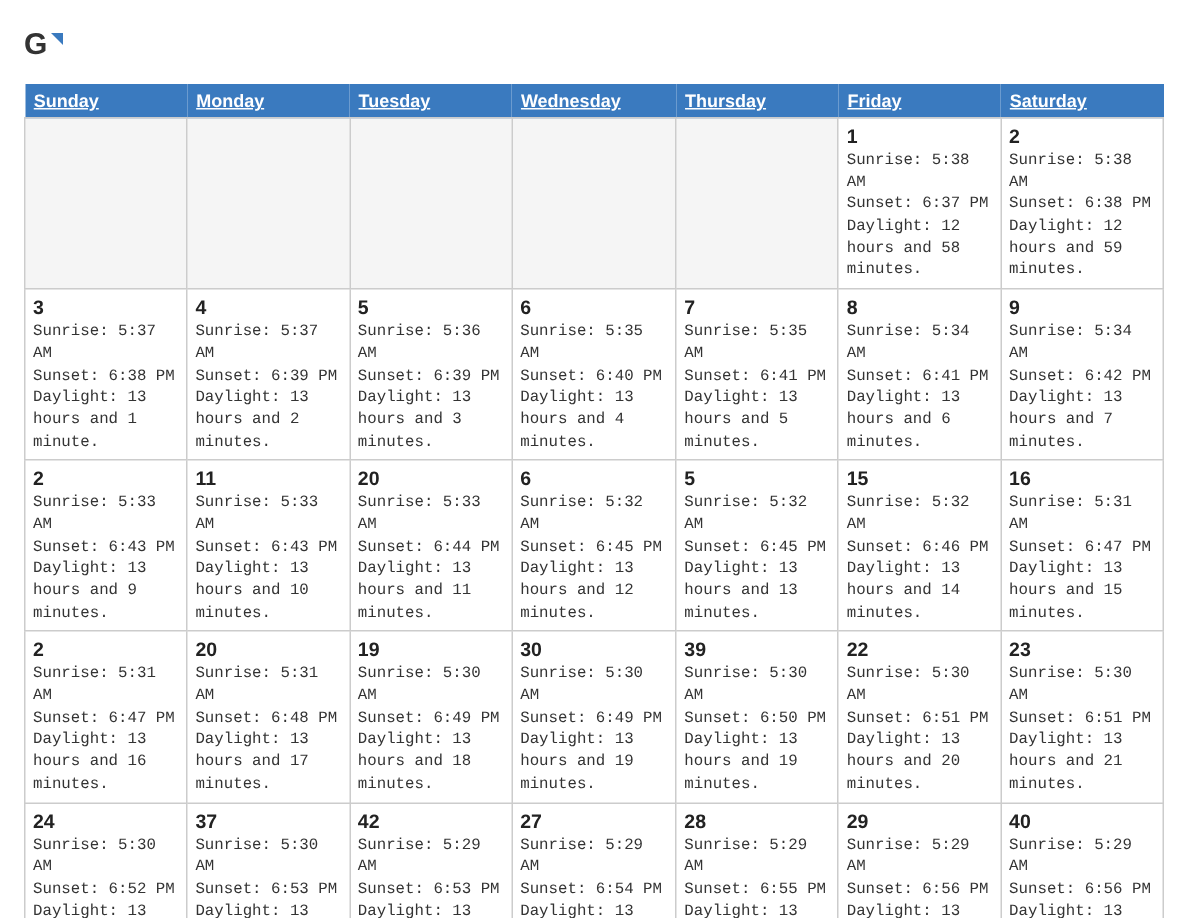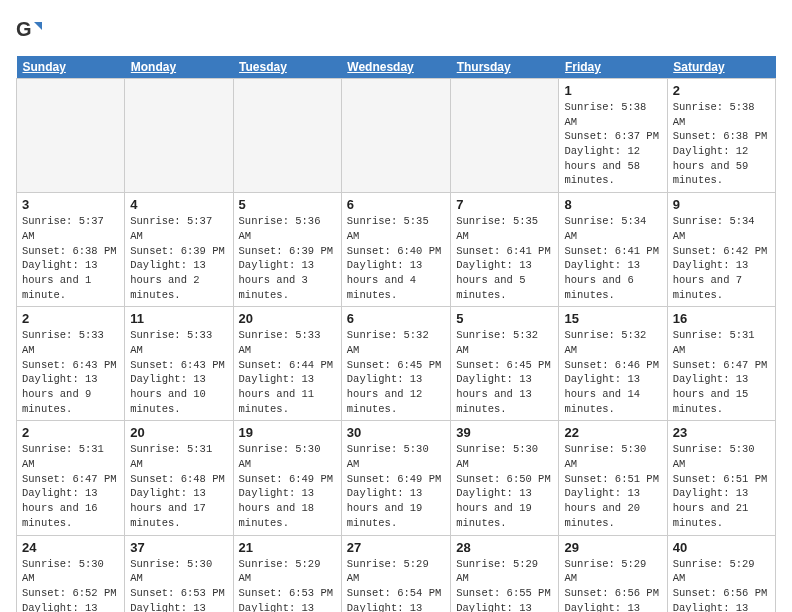--- a/index.html
+++ b/index.html
@@ -274,21 +274,21 @@
 Sunset: 6:52 PM
 Daylight: 13 hours and 22 minutes.</div>
         </td>
         <td class="cal-cell">
           <span class="day-num">37</span>
           <div class="day-info" style="white-space: pre-line;">Sunrise: 5:30 AM
 Sunset: 6:53 PM
 Daylight: 13 hours and 23 minutes.</div>
         </td>
         <td class="cal-cell">
-          <span class="day-num">21</span>
+          <span class="day-num">42</span>
           <div class="day-info" style="white-space: pre-line;">Sunrise: 5:29 AM
 Sunset: 6:53 PM
 Daylight: 13 hours and 24 minutes.</div>
         </td>
         <td class="cal-cell">
           <span class="day-num">27</span>
           <div class="day-info" style="white-space: pre-line;">Sunrise: 5:29 AM
 Sunset: 6:54 PM
 Daylight: 13 hours and 24 minutes.</div>
         </td>

